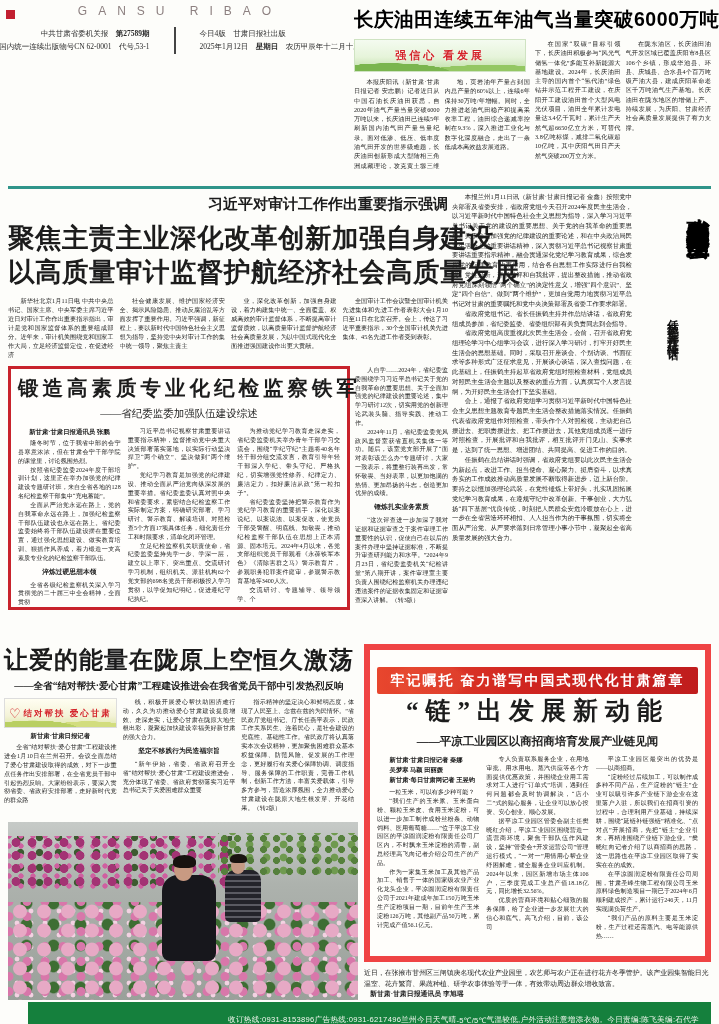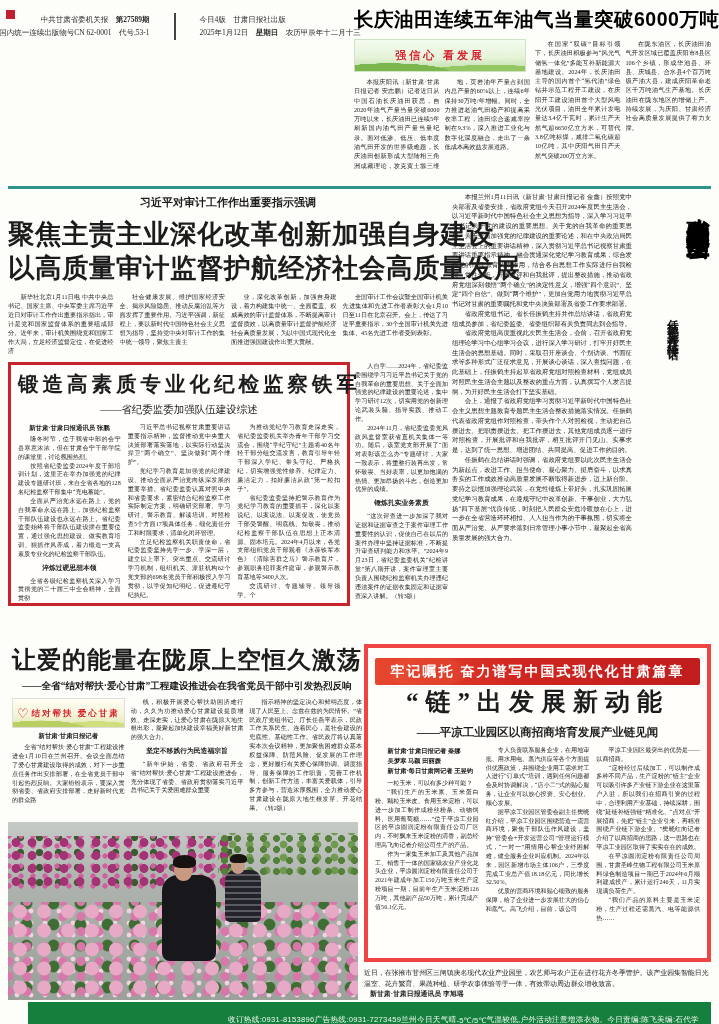--- a/index.html
+++ b/index.html
@@ -39,22 +39,22 @@
                background:radial-gradient(60% 160% at 20% 120%, #7ab54e 60%, transparent 61%),
                           radial-gradient(70% 150% at 80% 130%, #94c763 60%, transparent 61%); }
   .ts-banner span { position:relative; z-index:2; color:#d4232a; font-weight:bold; font-size:11px;
                letter-spacing:3px; text-shadow:0 0 2px #fff; }
 
   .rule-teal { position:absolute; left:8px; top:186px; width:703px; height:2.5px; background:#2f958a; }
 
   
   .main { position:absolute; left:8px; top:192px; width:703px; height:447px; display:flex; gap:4px; }
   .blockA { width:440px; }
-  .kicker { text-align:center; font-family:"Liberation Sans",sans-serif; font-weight:bold;
-            font-size:11px; margin:3px 0 7px; }
+  .kicker { text-align:right; font-family:"Liberation Sans",sans-serif; font-weight:bold;
+            font-size:15px; margin:3px 0 7px; }
   .lead-h { text-align:center; font-family:"Liberation Sans","DejaVu Sans",sans-serif; font-weight:900;
             font-size:26.5px; letter-spacing:0.5px; line-height:1.3; white-space:nowrap; }
   .lead-cols { display:flex; gap:6px; margin-top:7px; height:64px; overflow:hidden; }
   .lead-col { flex:1; font-size:6.2px; line-height:1.45; overflow:hidden; }
   .bottomA { display:flex; gap:5px; margin-top:5px; height:244px; }
   .redbox { width:342px; border:3px solid #c8232c; padding:5px 7px; background:#fffefc; }
   .rb-head { text-align:center; font-weight:bold; font-size:20.5px; letter-spacing:4px; white-space:nowrap; }
   .rb-sub { text-align:center; font-weight:normal; font-size:10.5px; margin:5px 0 6px; }
   .rb-cols { display:flex; gap:7px; height:178px; overflow:hidden; }
   .rb-col { flex:1; font-size:6.1px; line-height:1.45; overflow:hidden; }
@@ -62,21 +62,21 @@
   .subhead { text-align:center; font-weight:bold; font-size:6.8px; margin:4px 0; }
   .contcol { flex:1; font-size:6.1px; line-height:1.45; overflow:hidden; }
   .blockB { width:180px; font-size:6.4px; line-height:1.52; overflow:hidden; }
   .blockC { width:75px; display:flex; flex-direction:row; justify-content:flex-end; padding-top:8px; }
   .vt-sub { writing-mode:vertical-rl; font-size:11.5px; font-weight:bold; letter-spacing:3px;
             margin:110px 4px 0 0; color:#111; }
   .vt-main { writing-mode:vertical-rl; font-size:23.5px; font-weight:bold; letter-spacing:1px;
              line-height:1.15; color:#000; }
 
   
-  .love { position:absolute; left:12px; top:644px; width:350px; height:176px; }
+  .love { position:absolute; left:4px; top:644px; width:350px; height:176px; }
   .love-h { text-align:center; font-weight:900; font-size:24px; letter-spacing:1px; white-space:nowrap; }
   .love-sub { text-align:center; font-weight:bold; font-size:9.6px; margin:4px 0 5px; white-space:nowrap; }
   .love-cols { display:flex; gap:6px; height:118px; overflow:hidden; }
   .love-col { flex:1; font-size:6.1px; line-height:1.45; overflow:hidden; }
   .heart-banner { position:relative; height:30px; border:1px solid #ddd; margin-bottom:3px;
       background:linear-gradient(180deg,#fffef2 0%,#f4f3d8 60%,#dde6a8 100%); overflow:hidden;
       display:flex; align-items:center; justify-content:center; gap:3px; }
   .heart-banner::after { content:""; position:absolute; left:0; bottom:0; width:100%; height:8px;
       background:radial-gradient(70% 200% at 25% 140%, #b9cf62 60%, transparent 61%),
                  radial-gradient(70% 200% at 75% 150%, #d2dd7e 60%, transparent 61%); }
@@ -105,21 +105,21 @@
   .p1-body { left:44%; top:30%; width:54px; height:86px; background:#17171c; border-radius:16px 16px 8px 8px; }
   .p1-head { left:47.5%; top:21%; width:19px; height:22px; background:#c89a82; border-radius:50%; }
   .p1-hair { left:47%; top:18.5%; width:23px; height:13px; background:#17120f; border-radius:50% 50% 30% 30%; }
   .p2-body { left:62%; top:27%; width:36px; height:52px; border-radius:10px 10px 5px 5px;
              background:repeating-linear-gradient(0deg,#23232a 0 4px,#5a5a62 4px 6px); }
   .p2-head { left:63.8%; top:20%; width:14px; height:16px; background:#c49a84; border-radius:50%; }
   .p2-hair { left:63.4%; top:18%; width:17px; height:9px; background:#191410; border-radius:50% 50% 30% 30%; }
 
   
   .chain { position:absolute; left:364px; top:644px; width:347px; height:318px;
-           border:4px solid #ef4444; padding:10px 7px; background:#fffefb; }
+           border:6px solid #ef4444; padding:17px 7px; background:#fffefb; }
   .chain-banner { position:relative; height:27px; display:flex; align-items:center; justify-content:center;
       background:linear-gradient(90deg,#e8472e 0%,#d02520 45%,#c01d1d 100%); overflow:hidden; border-radius:2px; }
   .chain-banner::before { content:""; position:absolute; left:-8px; top:-14px; width:120px; height:55px;
       background:radial-gradient(closest-side,#f4705011 0%,#f0634040 55%,transparent 70%); }
   .chain-banner span { position:relative; color:#fff; font-weight:900; font-size:14px; letter-spacing:2px;
       font-family:"Liberation Sans",sans-serif; }
   .chain-h { text-align:center; font-weight:900; font-size:25px; letter-spacing:7px; 
              white-space:nowrap; }
   .chain-sub { text-align:center; font-weight:bold; font-size:11.5px; margin:7px 0 6px; }
   .chain-cols { display:flex; gap:7px; height:212px; overflow:hidden; }
@@ -137,20 +137,21 @@
             font-family:"Liberation Sans",sans-serif; font-size:7.6px; color:#f4f8f0; white-space:nowrap; }
   .footer .seg { letter-spacing:0.3px; }
 </style>
 </head>
 <body>
 
 <div class="page">
 
   <div class="masthead">
     <div class="reg-mark"></div>
+    <div class="mast-latin">GANSU RIBAO</div>
     <div class="mast-info">
       <div class="mast-col" style="text-align:right;">
         <div><span>中共甘肃省委机关报</span>　<span class="b">第27589期</span></div>
         <div><span>国内统一连续出版物号CN 62-0001</span>　<span>代号,53-1</span></div>
       </div>
       <div class="qr"></div>
       <div class="mast-col">
         <div><span>今日4版</span>　<span>甘肃日报社出版</span></div>
         <div><span>2025年1月12日</span>　<span class="b">星期日</span>　<span>农历甲辰年十二月十三</span></div>
       </div>
@@ -329,21 +330,21 @@
     </div>
   </div>
 
   <div class="caption">
     <span>近日，在张掖市甘州区三闸镇庚名现代农业产业园里，农艺师与农户正在进行花卉冬季管护。该产业园集智能日光温室、花卉繁育、果蔬种植、研学农事体验等于一体，有效带动周边群众增收致富。</span>
     <span class="cred">新甘肃·甘肃日报通讯员 李旭瑶</span>
   </div>
 
   <div class="footer">
     <span class="seg">收订热线:0931-8153896</span>
-    <span class="seg">广告热线:0931-7273459</span>
+    <span class="seg">广告热线:0931-6217496</span>
     <span class="seg">兰州今日天气</span>
     <span class="seg">晴</span>
     <span class="seg">-5℃/5℃</span>
     <span class="seg">气温较低,户外活动注意增添衣物。</span>
     <span class="seg">今日责编:陈飞</span>
     <span class="seg">美编:石代学</span>
   </div>
 
 </div>
 

